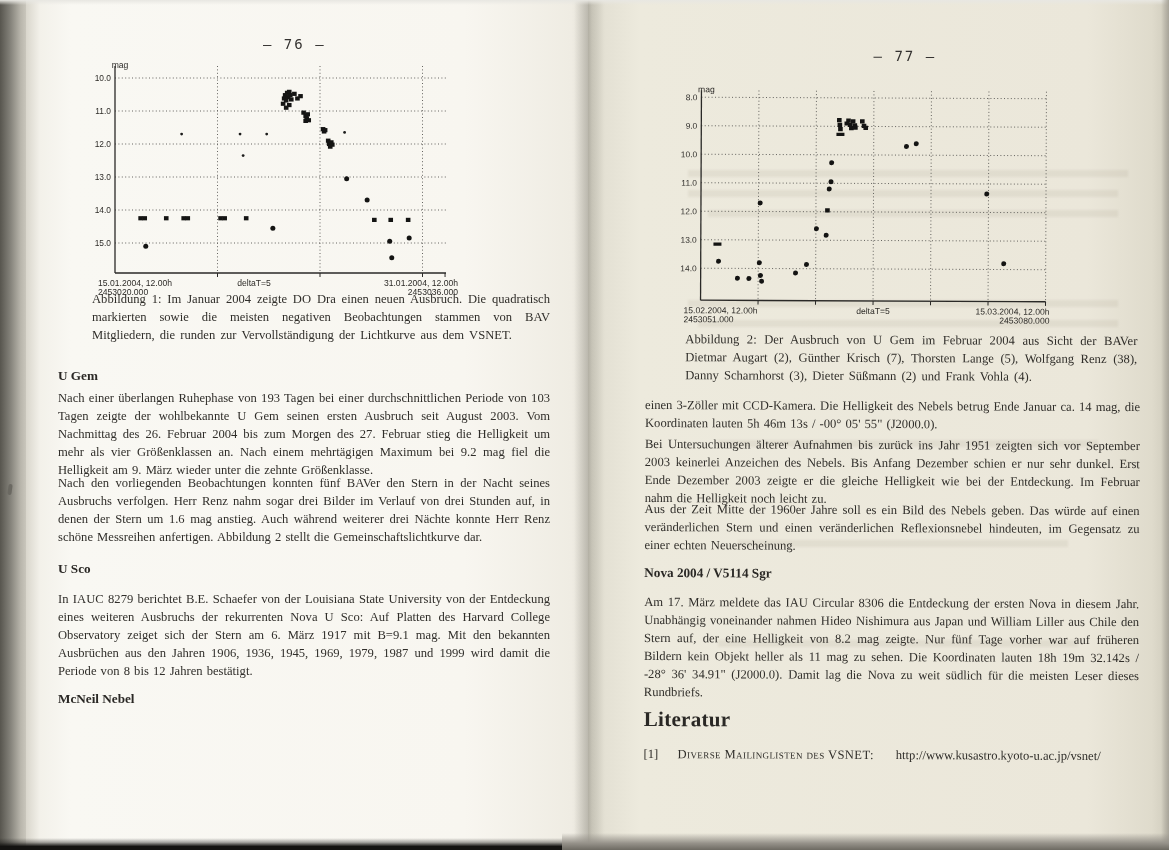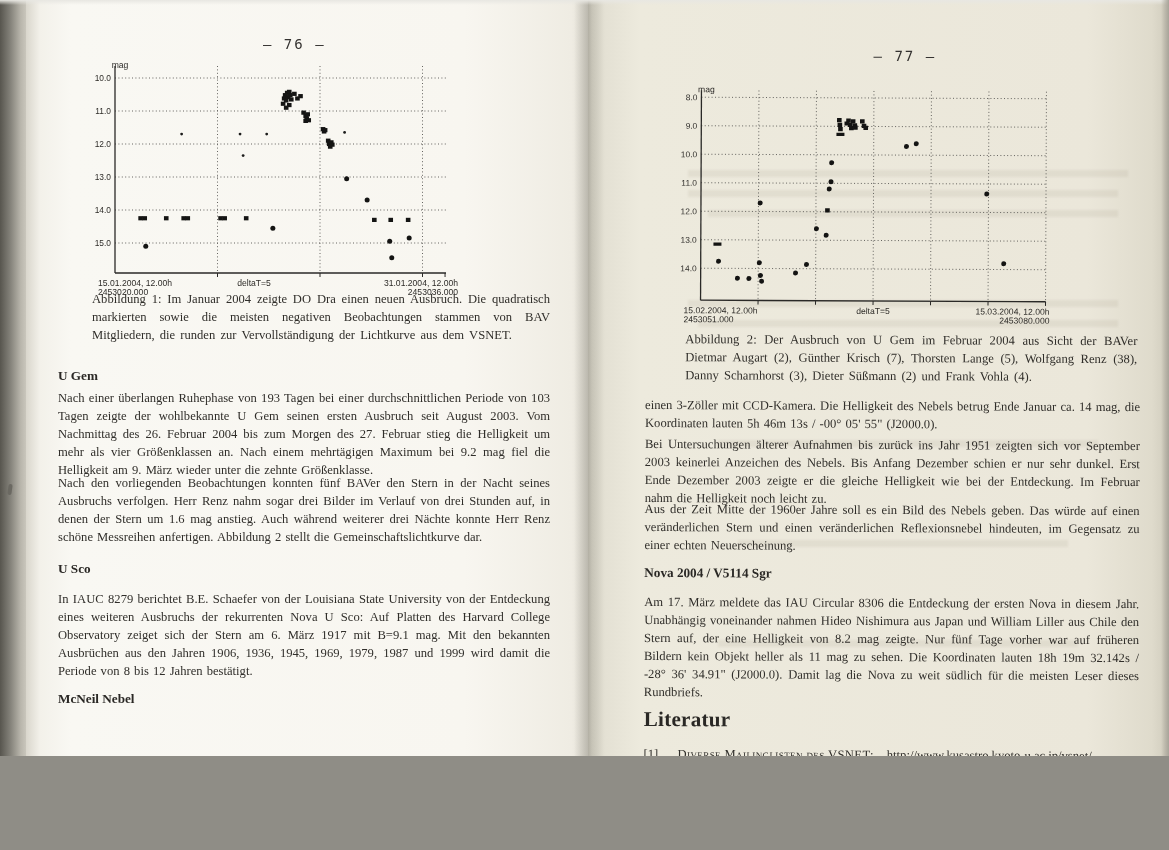--- a/index.html
+++ b/index.html
@@ -1,16 +1,16 @@
 <!DOCTYPE html>
 <html><head>
 <meta charset="utf-8">
 <style>
   html,body{margin:0;padding:0;background:#8f8d86;}
-  .scan{position:relative;width:1169px;height:756px;overflow:hidden;background:#c9c6bc;
+  .scan{position:relative;width:1169px;height:850px;overflow:hidden;background:#c9c6bc;
         font-family:"Liberation Serif", serif;color:#2d2b28;}
   
   .page{position:absolute;top:0;height:850px;}
   .page-left{left:26px;width:562px;
      background:linear-gradient(90deg,#d9d6cc 0%, #f3f1ea 2.5%, #f9f8f3 8%, #f8f6f0 78%, #efece3 97%, #e2dfd4 100%);}
   .page-right{left:588px;width:581px;
      background:linear-gradient(90deg,#cfccbf 0%, #e4e1d4 3%, #edeadd 9%, #ebe7da 86%, #dfdbcc 97%, #cfcbbc 100%);}
   .edge-left{position:absolute;left:0;top:0;width:26px;height:850px;
      background:linear-gradient(90deg,#57554e 0%, #84827a 40%, #b9b6ac 80%, #c9c6bc 100%);}
   .edge-top{position:absolute;left:0;top:0;width:1169px;height:5px;background:linear-gradient(180deg,#e8e7e2,rgba(232,231,226,0));}
@@ -35,21 +35,21 @@
   .caption{position:absolute;font-size:12.6px;line-height:18.1px;text-align:justify;color:#302e2a;word-spacing:2px;}
   .heading{position:absolute;font-weight:bold;font-size:13.2px;color:#2a2825;}
   .big-heading{position:absolute;font-weight:bold;font-size:21px;color:#2a2825;letter-spacing:.3px;}
 
   .figure{position:absolute;}
   .figure svg{display:block;}
   svg text{font-family:"Liberation Sans", sans-serif;fill:#2e2c29;}
 
   .ref-line{position:absolute;font-size:12.6px;color:#302e2a;display:flex;}
   .ref-index{width:34px;flex:none;}
-  .ref-label{font-variant:small-caps;letter-spacing:.4px;margin-right:13px;}
+  .ref-label{font-variant:small-caps;letter-spacing:.4px;margin-right:22px;}
 
   .ghost{position:absolute;background:rgba(124,116,94,0.09);filter:blur(1.3px);pointer-events:none;}
 </style>
 </head>
 <body>
 
 <div class="scan">
 
   <div class="page page-left">
     <div class="content">

